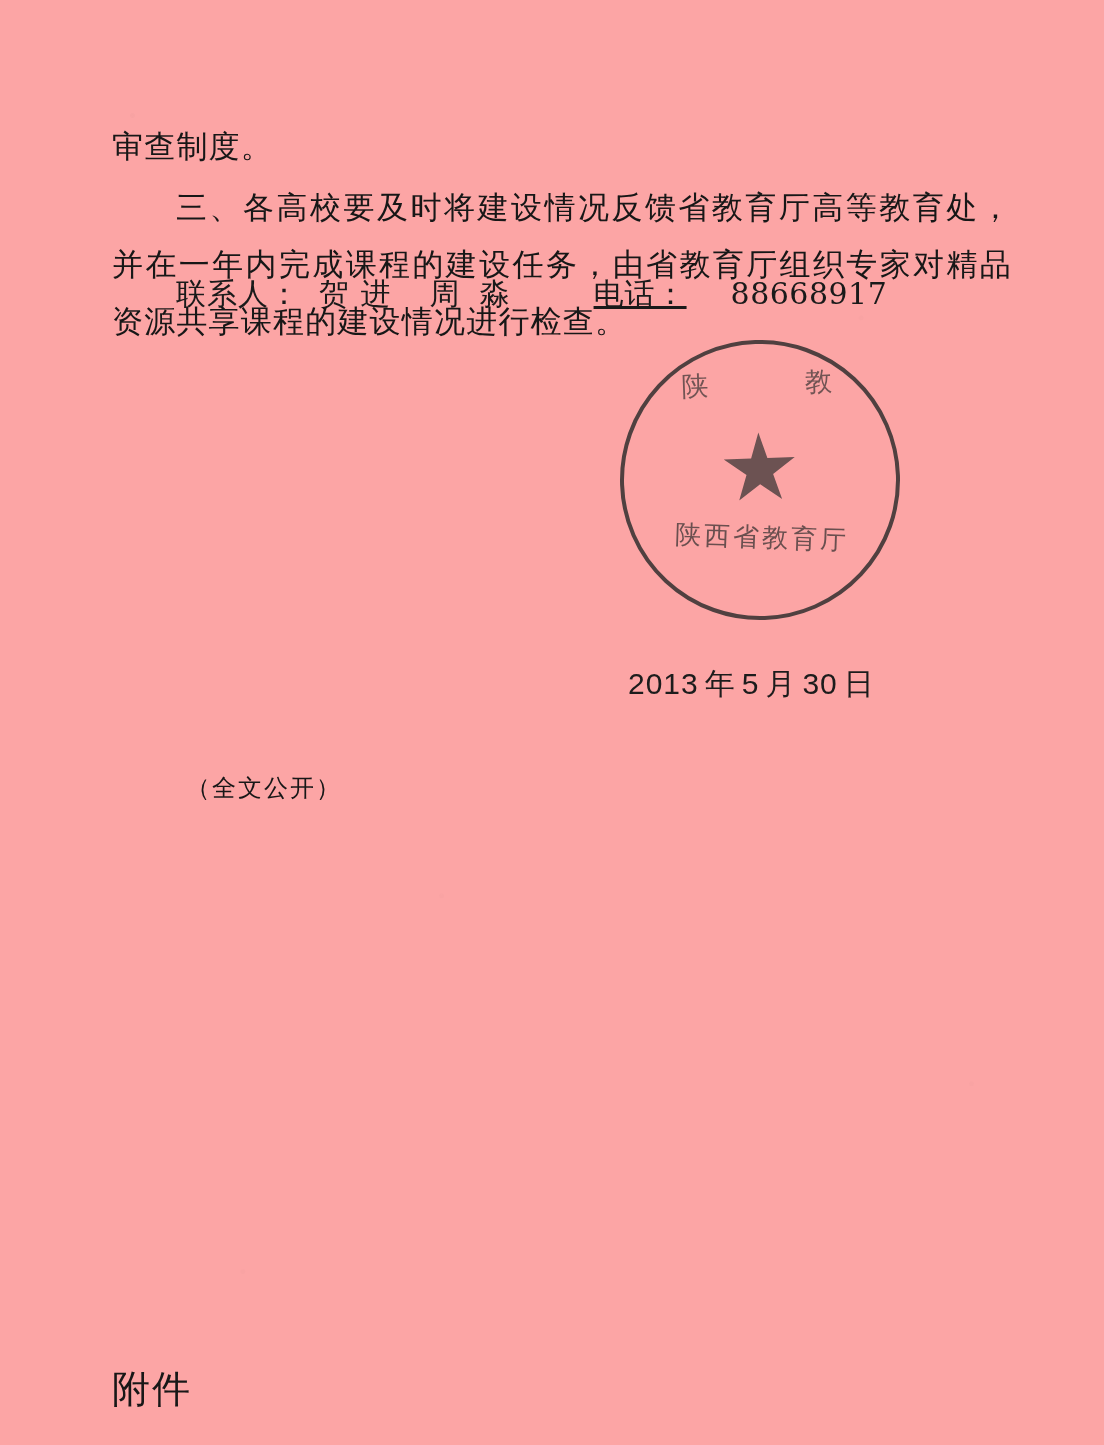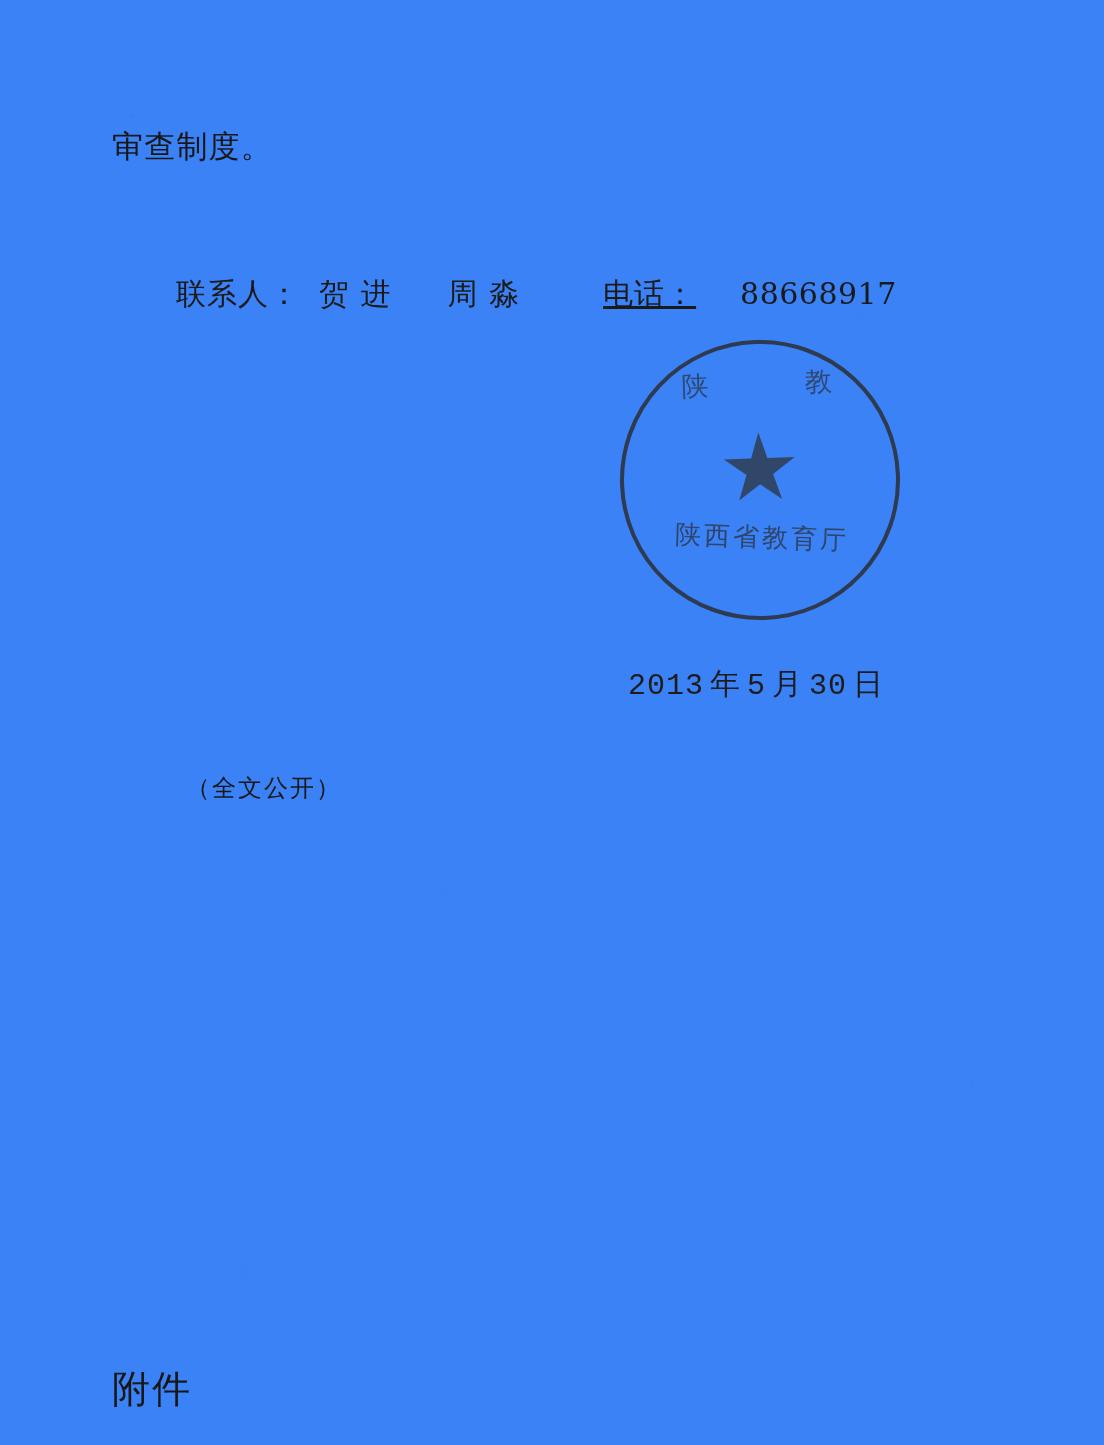--- a/index.html
+++ b/index.html
@@ -12,21 +12,21 @@
     background: #ffffff;
     font-family: "DejaVu Serif", "Liberation Serif", serif;
     color: #1a1a1a;
     position: relative;
     overflow: hidden;
   }
   
   .page {
     position: absolute;
     inset: 0;
-    background: #3b82f6;
+    background: #fca5a5;
   }
   .paper-noise {
     position: absolute;
     inset: 0;
     background:
       radial-gradient(circle at 12% 8%, rgba(0,0,0,0.015) 0 2px, transparent 3px),
       radial-gradient(circle at 78% 22%, rgba(0,0,0,0.012) 0 2px, transparent 3px),
       radial-gradient(circle at 40% 62%, rgba(0,0,0,0.010) 0 2px, transparent 3px),
       radial-gradient(circle at 88% 75%, rgba(0,0,0,0.012) 0 2px, transparent 3px),
       radial-gradient(circle at 22% 88%, rgba(0,0,0,0.010) 0 2px, transparent 3px);
@@ -58,21 +58,21 @@
   .contact-row {
     position: absolute;
     left: 176px;
     top: 274px;
     width: 820px;
     font-size: 30px;
     letter-spacing: 1px;
     white-space: nowrap;
   }
   .contact-row .person-a { margin-left: 19px; }
-  .contact-row .person-b { margin-left: 56px; }
+  .contact-row .person-b { margin-left: 38px; font-family: Liberation Mono, monospace; }
   .contact-row .phone-group { margin-left: 83px; text-decoration: underline; }
   .contact-row .phone-num {
     font-family: "DejaVu Serif", "Liberation Serif", serif;
     letter-spacing: 0.5px;
     margin-left: 44px;
   }
 
   
   .seal-wrap {
     position: absolute;
@@ -138,21 +138,21 @@
   .seal-date {
     position: absolute;
     left: 628px;
     top: 664px;
     font-size: 30px;
     letter-spacing: 1px;
     color: #1c1c1c;
     white-space: nowrap;
   }
   .seal-date .num {
-    font-family: Liberation Mono, monospace;
+    font-family: Liberation Sans, sans-serif;
   }
   .seal-date .unit { margin: 0 6px; }
 
   .public-note {
     position: absolute;
     left: 186px;
     top: 772px;
     font-size: 24px;
     letter-spacing: 2px;
     color: #171717;
@@ -169,20 +169,21 @@
 </style>
 </head>
 <body>
 
 <div class="page">
   <div class="paper-noise"></div>
 
   <div class="doc-body">
     <p class="para">审查制度。</p>
     <div class="block-gap-a"></div>
+    <p class="para indent">三、各高校要及时将建设情况反馈省教育厅高等教育处，并在一年内完成课程的建设任务，由省教育厅组织专家对精品资源共享课程的建设情况进行检查。</p>
   </div>
 
   <div class="contact-row">
     <span>联系人：</span><span class="person-a">贺 进</span><span class="person-b">周 淼</span><span class="phone-group">电话：</span><span class="phone-num">88668917</span>
   </div>
 
   <div class="seal-wrap">
     <div class="seal">
       <div class="seal-inner"></div>
       <div class="seal-top-text">陕 教</div>

